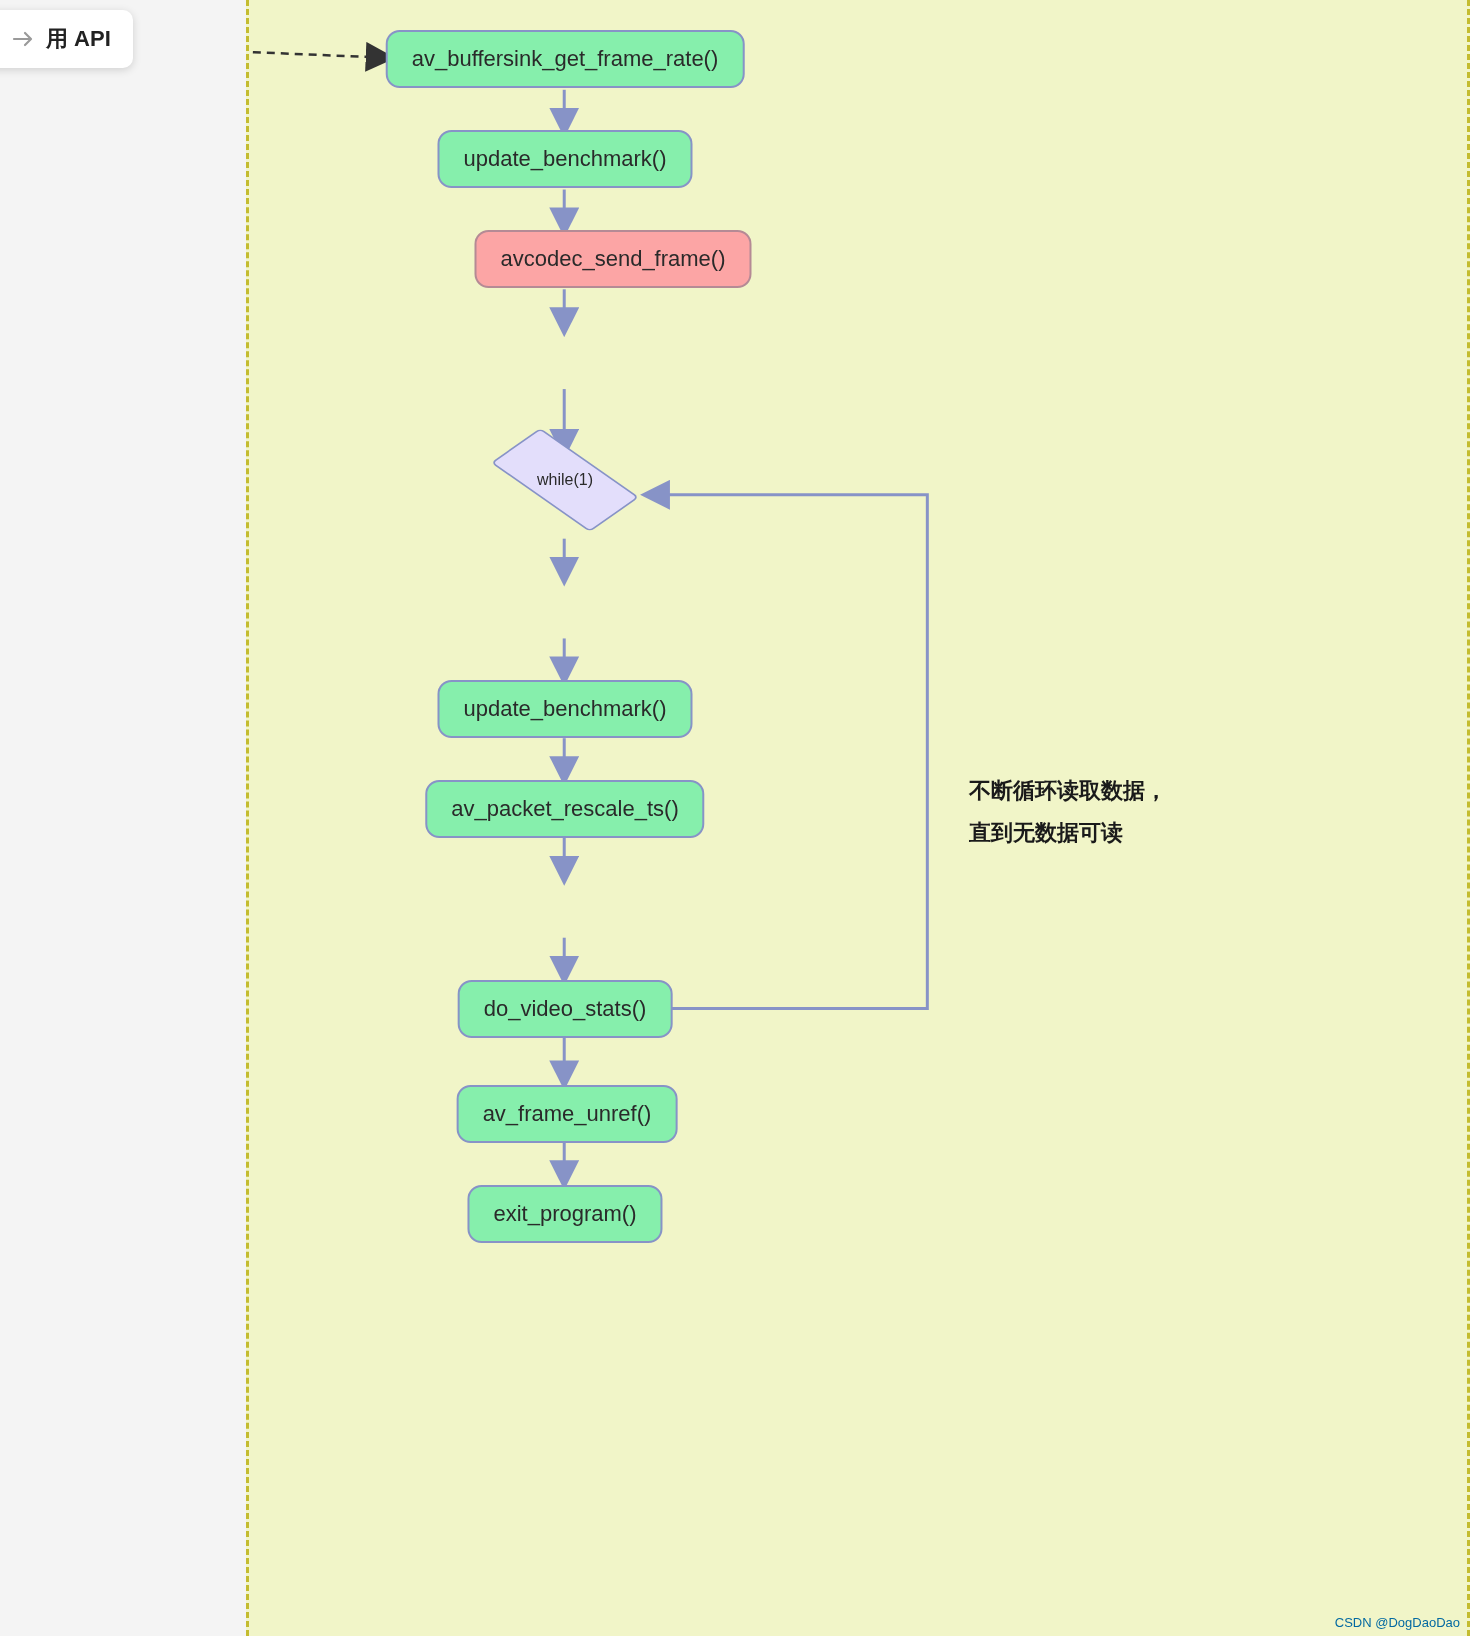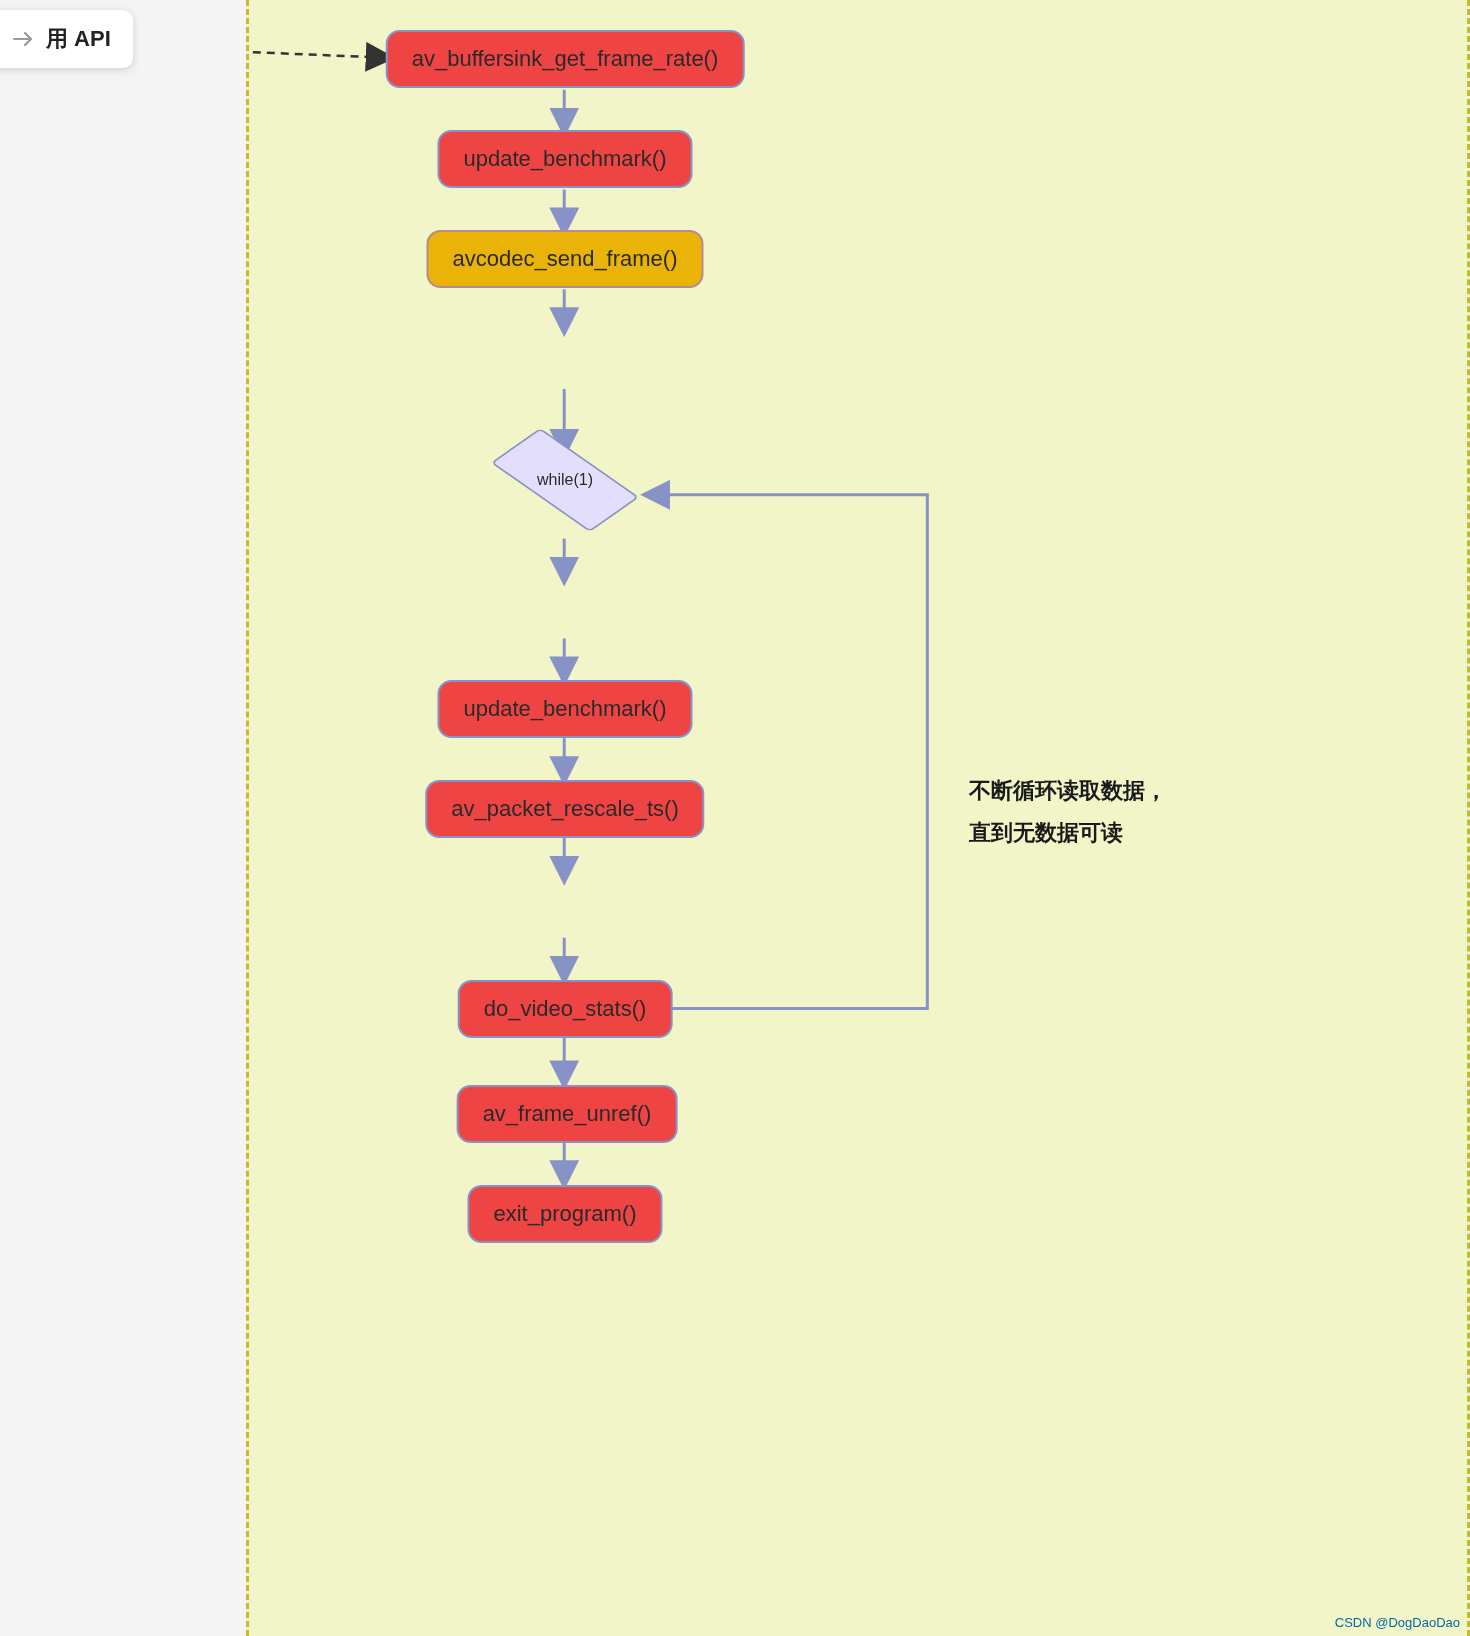--- a/index.html
+++ b/index.html
@@ -56,22 +56,22 @@
     position: absolute;
     border: 2px solid #8793c7;
     border-radius: 14px;
     padding: 14px 24px;
     font-size: 22px;
     color: #2a2a2a;
     transform: translateX(-50%);
     white-space: nowrap;
     text-align: center;
   }
-  .node.lavender { background: #ef4444; }
-  .node.red { background: #eab308; border-color: #b58a95; }
+  .node.lavender { background: #86efac; }
+  .node.red { background: #fca5a5; border-color: #b58a95; margin-left: 48px; }
   .diamond-wrap {
     position: absolute;
     transform: translateX(-50%);
   }
   .diamond {
     width: 140px; height: 70px;
     background: #e3defb;
     border: 2px solid #8793c7;
     transform: scaleY(0.7) rotate(45deg);
     border-radius: 6px;

